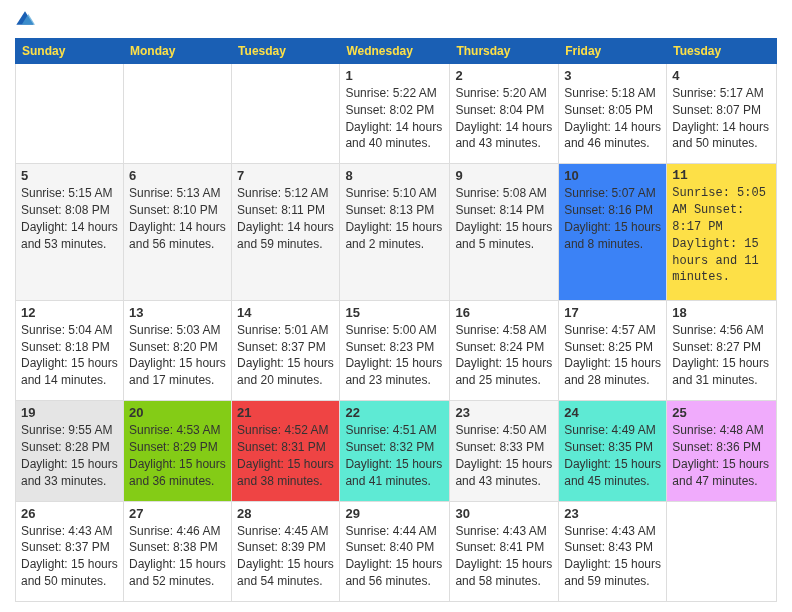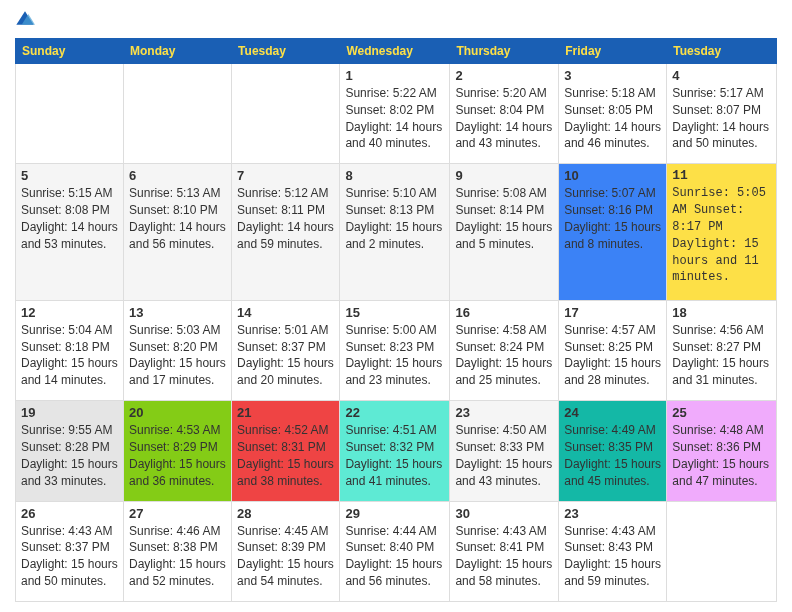--- a/index.html
+++ b/index.html
@@ -267,21 +267,21 @@
             <div class="day-info">Sunrise: 4:51 AM
 Sunset: 8:32 PM
 Daylight: 15 hours and 41 minutes.</div>
           </td>
           <td style="background: rgb(245, 245, 245);">
             <div class="day-number">23</div>
             <div class="day-info">Sunrise: 4:50 AM
 Sunset: 8:33 PM
 Daylight: 15 hours and 43 minutes.</div>
           </td>
-          <td style="background: #14b8a6;">
+          <td style="background: #5eead4;">
             <div class="day-number">24</div>
             <div class="day-info">Sunrise: 4:49 AM
 Sunset: 8:35 PM
 Daylight: 15 hours and 45 minutes.</div>
           </td>
           <td style="background: #f0abfc;">
             <div class="day-number">25</div>
             <div class="day-info">Sunrise: 4:48 AM
 Sunset: 8:36 PM
 Daylight: 15 hours and 47 minutes.</div>

